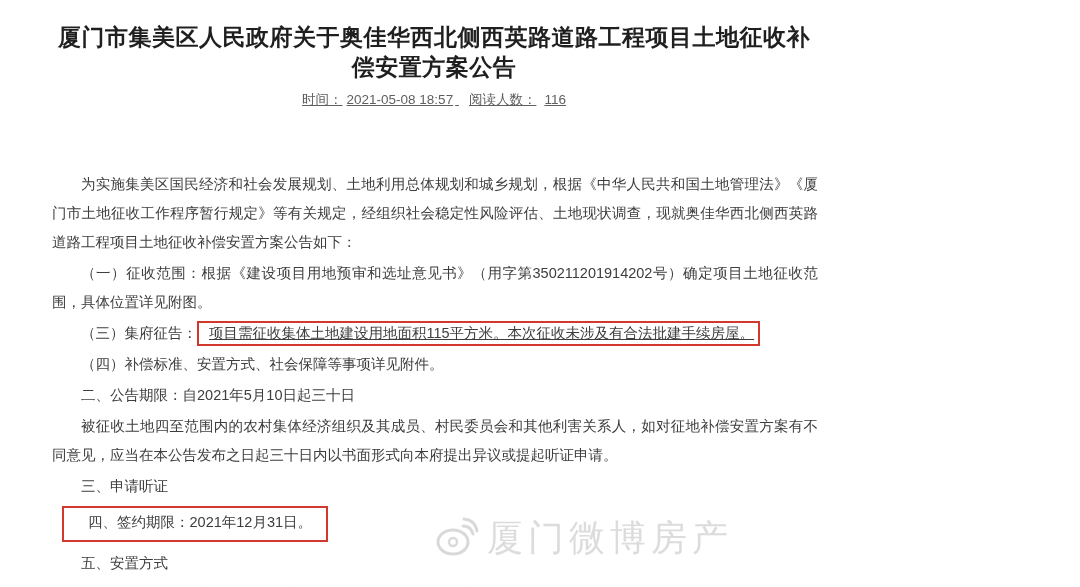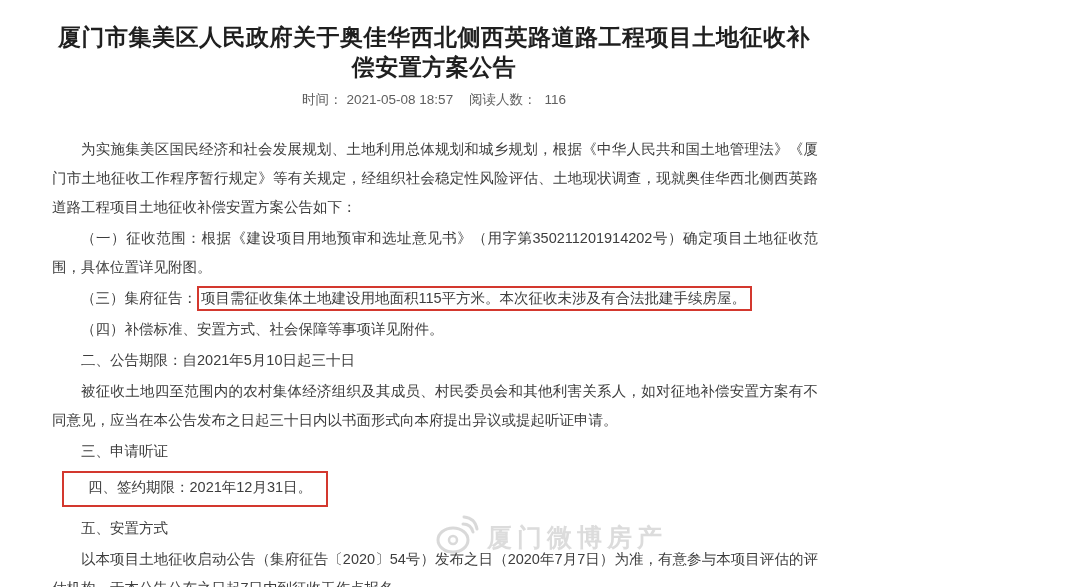--- a/index.html
+++ b/index.html
@@ -13,56 +13,57 @@
 
   .title {
     margin: 0; padding: 22px 55px 0 55px;
     text-align: center;
     font-size: 23px; font-weight: bold; color: #1f1f1f;
     letter-spacing: 0.5px; line-height: 30px;
   }
   .meta {
     margin-top: 9px;
     text-align: center;
-    font-size: 13.5px; color: #5f5f5f;
+    font-size: 13.5px; color: #5f5f5f; text-decoration: underline;
   }
   .meta span { margin: 0 2px; }
   .meta .views-label { margin-left: 10px; }
   .meta .views-value { margin-left: 6px; }
 
   .content {
     padding: 26px 50px 0 52px;
     font-size: 14.5px; line-height: 29px;
     text-align: justify;
     color: #3d3d3d;
   }
   .content p { margin: 0 0 2px 0; text-indent: 2em; }
-  .content p.plain { text-indent: 2em; }
+  .content p.plain { text-indent: 2em; margin-top: 35px; }
 
   .hl-inline {
     border: 2px solid #d3382e;
-    padding: 2px 4px 3px 2px;
+    padding: 2px 4px 3px 10px;
+    text-decoration: underline;
   }
   p.boxed-line { text-indent: 0; margin: 5px 0 7px 0; }
   .hl-block {
     display: inline-block;
     border: 2px solid #d3382e;
     padding: 0 14px 3px 24px;
     margin-left: 10px;
     text-indent: 0;
   }
 
   .watermark {
     position: absolute; left: 433px; top: 514px;
     display: flex; align-items: center; gap: 8px;
     pointer-events: none;
     opacity: 0.75;
   }
   .watermark .wm-text {
-    font-size: 25px; font-weight: bold;
+    font-size: 36px; font-weight: normal;
     color: rgba(196,196,196,0.8);
     letter-spacing: 5px;
     white-space: nowrap;
   }
 </style>
 </head>
 <body>
 
 <div class="page">
 

